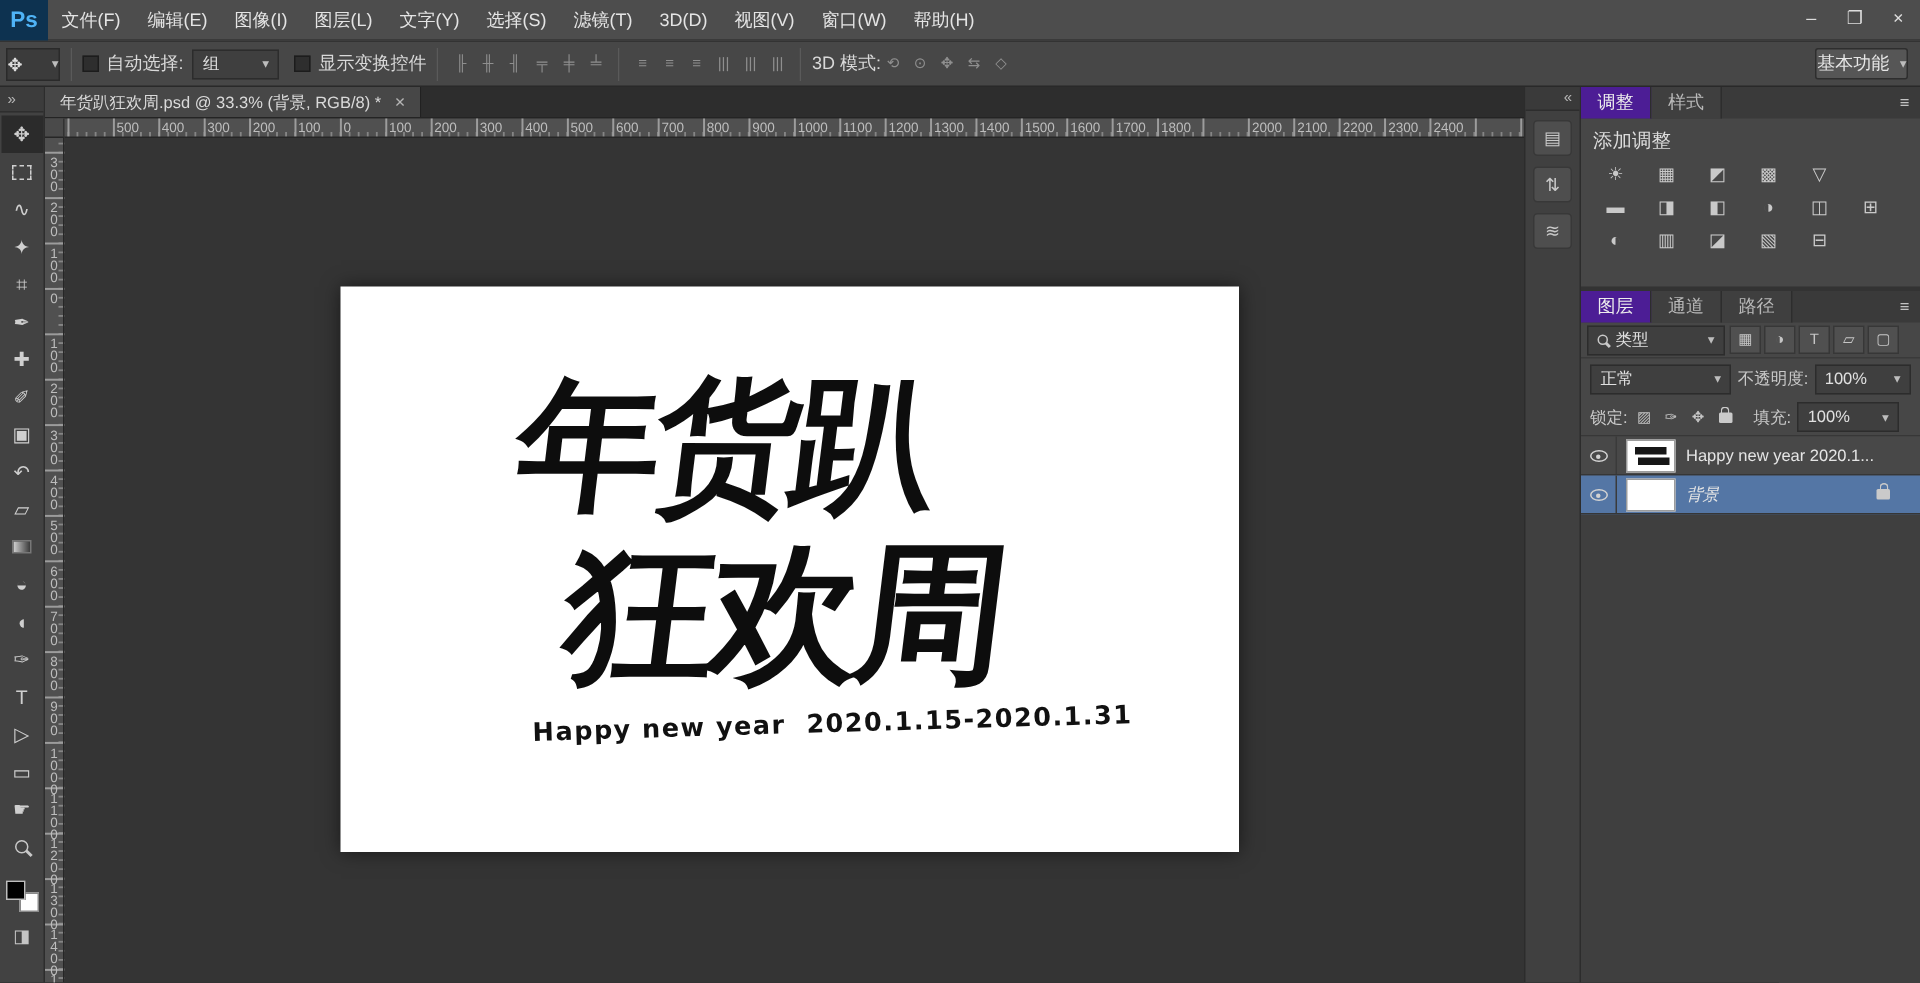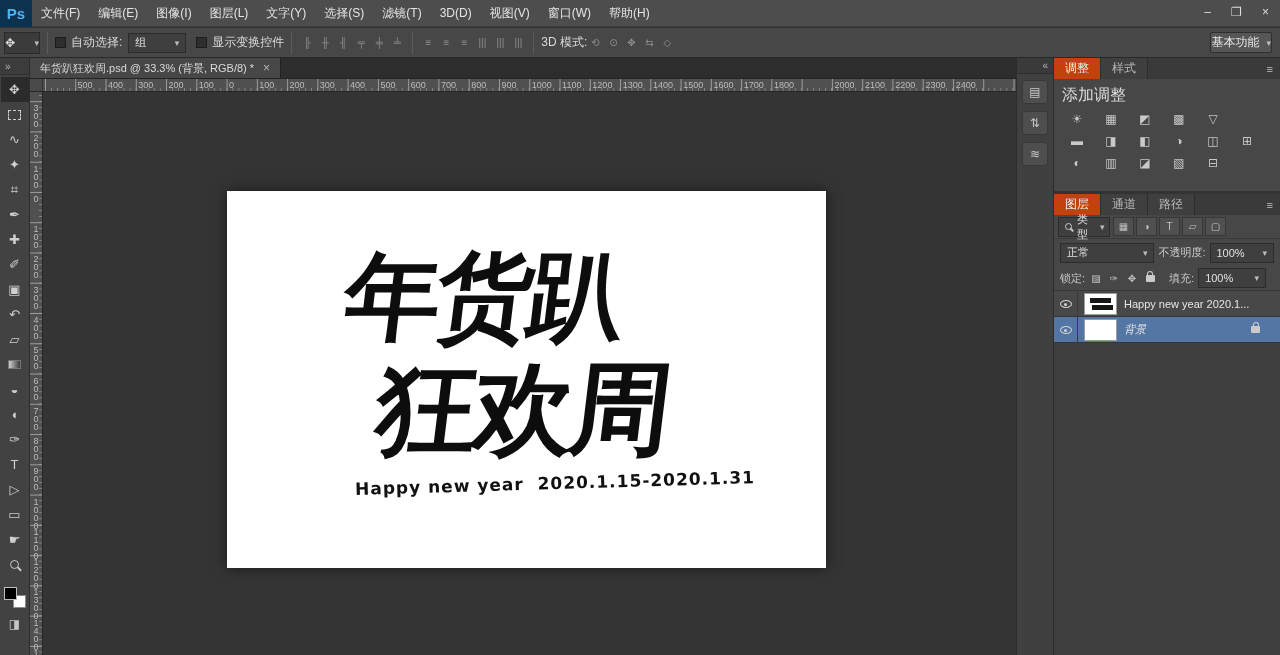--- a/index.html
+++ b/index.html
@@ -68,28 +68,28 @@
   .dock-icons{display:flex;flex-direction:column;align-items:center;padding-top:6px;}
   .dock-icons .dock-btn{width:26px;height:24px;margin-bottom:7px;background:#4e4e4e;border:1px solid #383838;border-radius:3px;color:#c9c9c9;display:flex;align-items:center;justify-content:center;font-size:12px;}
 
   
   .right-panels{position:absolute;left:1054px;top:58px;width:226px;bottom:0;background:#333;}
   .panel{position:absolute;left:0;right:0;background:#474747;}
   .adjust-panel{top:0;height:133px;}
   .layers-panel{top:136px;bottom:0;}
   .panel-tabs{height:21px;background:#3a3a3a;display:flex;align-items:stretch;}
   .ptab{padding:0 11px;font-size:12px;color:#b9b9b9;background:#3f3f3f;border-right:1px solid #2d2d2d;display:flex;align-items:center;}
-  .ptab.active{background:#c2410c;color:#ececec;}
+  .ptab.active{background:#4c1d95;color:#ececec;}
   .pmenu{margin-left:auto;padding:0 7px;color:#c3c3c3;font-size:11px;display:flex;align-items:center;}
-  .add-label{font-size:16px;color:#dcdcdc;padding:6px 8px 2px;}
+  .add-label{font-size:13px;color:#dcdcdc;padding:6px 8px 2px;}
   .adj-grid{padding:0 4px;}
   .adj-row{display:flex;align-items:center;height:22px;padding-left:2px;}
   .adj-icon{width:34px;height:18px;display:flex;align-items:center;justify-content:center;font-size:12px;color:#c9c9c9;}
   .filter-row{height:24px;display:flex;align-items:center;padding:0 4px;gap:3px;border-bottom:1px solid #3a3a3a;}
-  .filter-dd{width:52px;gap:5px;}
+  .filter-dd{width:92px;gap:5px;}
   .i-search{width:7px;height:7px;border:1.5px solid #c9c9c9;border-radius:50%;position:relative;display:inline-block;flex:none;}
   .i-search::after{content:'';position:absolute;width:4px;height:1.5px;background:#c9c9c9;right:-3px;bottom:-1px;transform:rotate(45deg);}
   .filter-icons{display:flex;gap:2px;}
   .filter-icons .small-btn{width:21px;height:19px;background:#505050;border:1px solid #373737;color:#c5c5c5;font-size:10px;display:inline-flex;align-items:center;justify-content:center;}
   .blend-row{height:27px;display:flex;align-items:center;gap:4px;padding:0 6px;}
   .panel-label{font-size:11px;color:#c9c9c9;flex:none;}
   .blend-dd{width:100px;}
   .num-dd{width:68px;}
   .lock-row{height:25px;display:flex;align-items:center;gap:4px;padding:0 6px;border-bottom:1px solid #373737;}
   .lock-icons{display:flex;align-items:center;gap:4px;}

